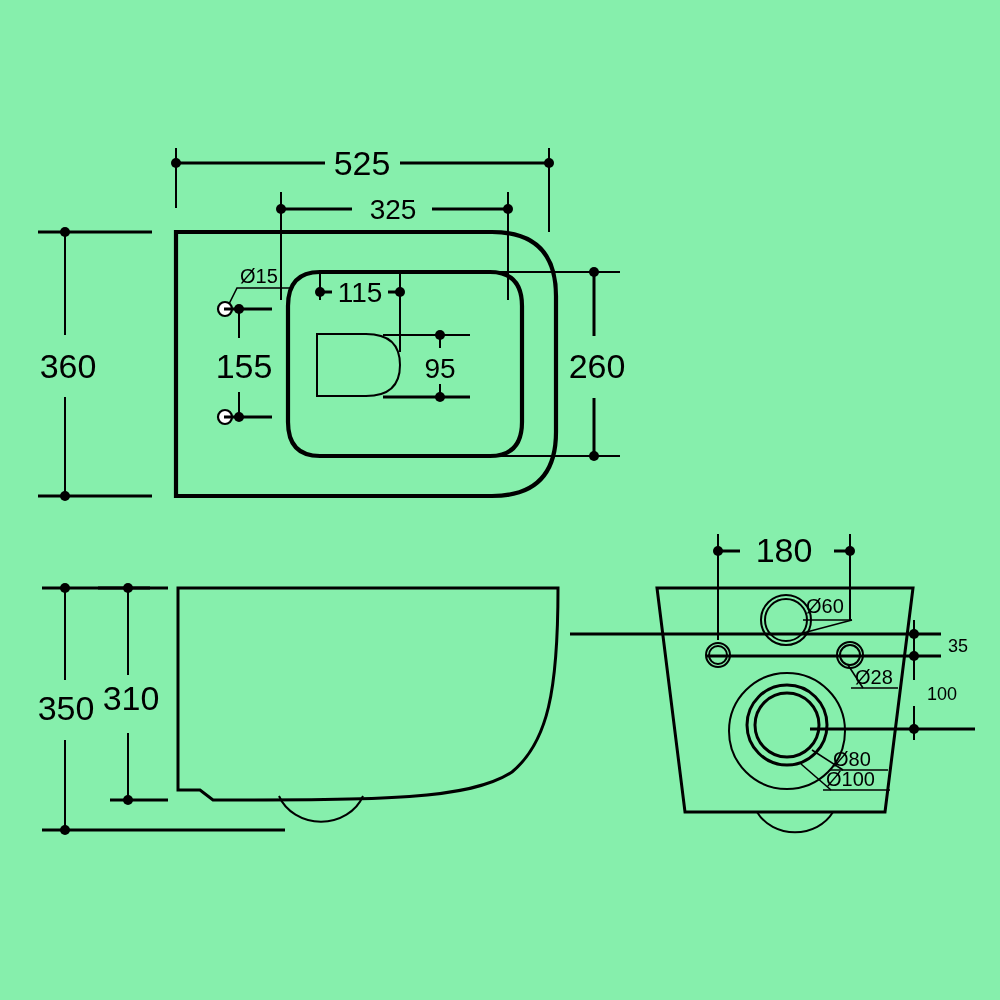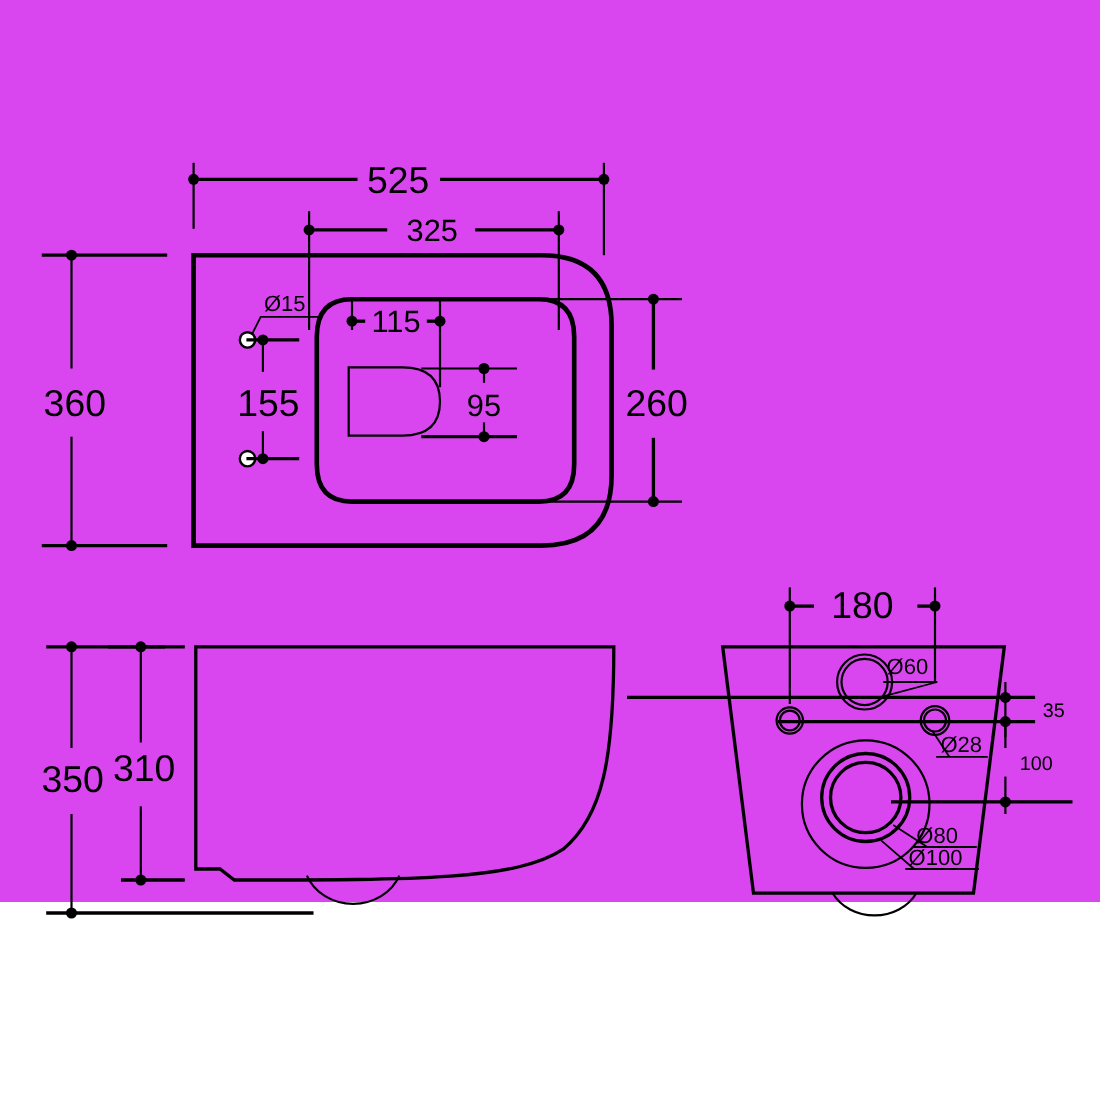--- a/index.html
+++ b/index.html
@@ -10,22 +10,22 @@
   }
   body {
     width: 1000px;
     height: 1000px;
     font-family: "Liberation Sans", sans-serif;
     overflow: hidden;
   }
   #drawing-root {
     position: relative;
     width: 1000px;
-    height: 820px;
-    background: #d946ef;
+    height: 1000px;
+    background: #86efac;
   }
   svg.drawing-canvas {
     position: absolute;
     top: 0;
     left: 0;
     width: 1000px;
     height: 1000px;
     display: block;
   }
   .dim-text {

